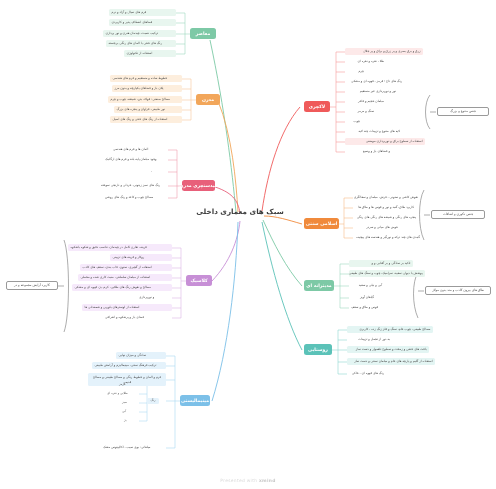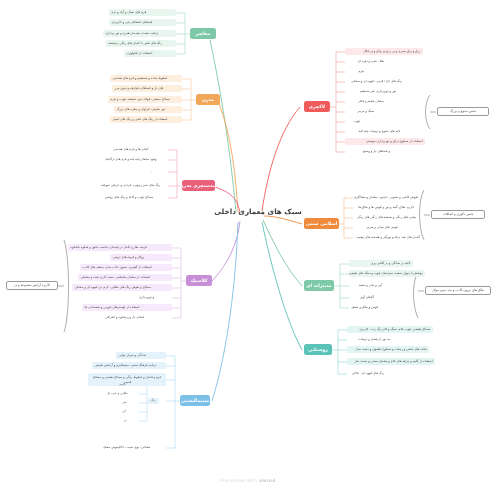--- a/index.html
+++ b/index.html
@@ -105,21 +105,21 @@
     <path d="M430,112 L436,112" stroke="#8a8a8a" stroke-width="0.7" fill="none"></path>
     <path d="M424,190 C418,200 418,228 424,240" stroke="#8a8a8a" stroke-width="0.7" fill="none"></path>
     <path d="M424,215 L430,215" stroke="#8a8a8a" stroke-width="0.7" fill="none"></path>
     <path d="M418,272 C412,282 412,305 418,318" stroke="#8a8a8a" stroke-width="0.7" fill="none"></path>
     <path d="M418,291 L424,291" stroke="#8a8a8a" stroke-width="0.7" fill="none"></path>
 
     <path d="M64,240 C70,256 70,316 64,332" stroke="#8a8a8a" stroke-width="0.7" fill="none"></path>
     <path d="M64,286 L58,286" stroke="#8a8a8a" stroke-width="0.7" fill="none"></path>
   </svg>
 
-  <div class="node center" style="left:216px;top:205px;width:84px;height:14px;">سبک های معماری داخلی</div>
+  <div class="node center" style="left:198px;top:205px;width:84px;height:14px;">سبک های معماری داخلی</div>
 
   <div class="node main" style="left:190px;top:28px;width:26px;background:#7dc9a6;">معاصر</div>
   <div class="node leaf" style="left:109px;top:9px;width:67px;background:#e8f6ef;">فرم های سیال و آزاد و نرم</div>
   <div class="node leaf" style="left:109px;top:19px;width:67px;background:#e8f6ef;">فضاهای انعطاف پذیر و کاربردی</div>
   <div class="node leaf" style="left:103px;top:30px;width:73px;background:#e8f6ef;">ترکیب نسبت، چیدمان هنری و نور پردازی</div>
   <div class="node leaf" style="left:106px;top:40px;width:70px;background:#e8f6ef;">رنگ های خنثی با المان های رنگی برجسته</div>
   <div class="node leaf" style="left:124px;top:50px;width:52px;background:#e8f6ef;">استفاده از تکنولوژی</div>
 
   <div class="node main" style="left:196px;top:94px;width:24px;background:#f2a65a;">مدرن</div>
   <div class="node leaf" style="left:110px;top:75px;width:72px;background:#fdeedd;">خطوط ساده و مستقیم و فرم های هندسی</div>

